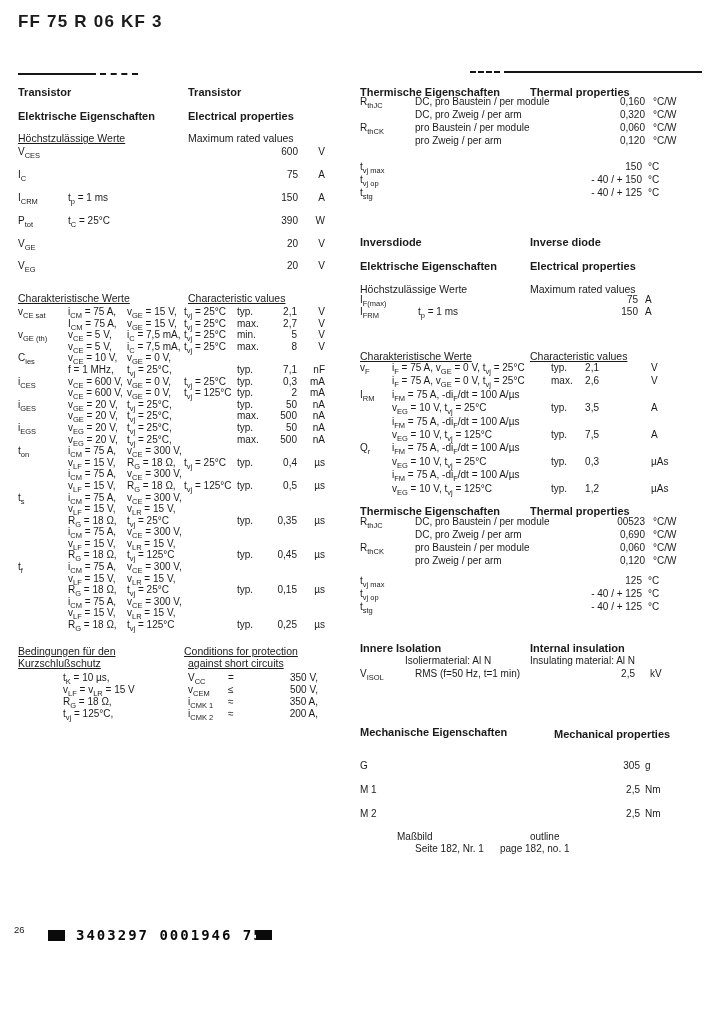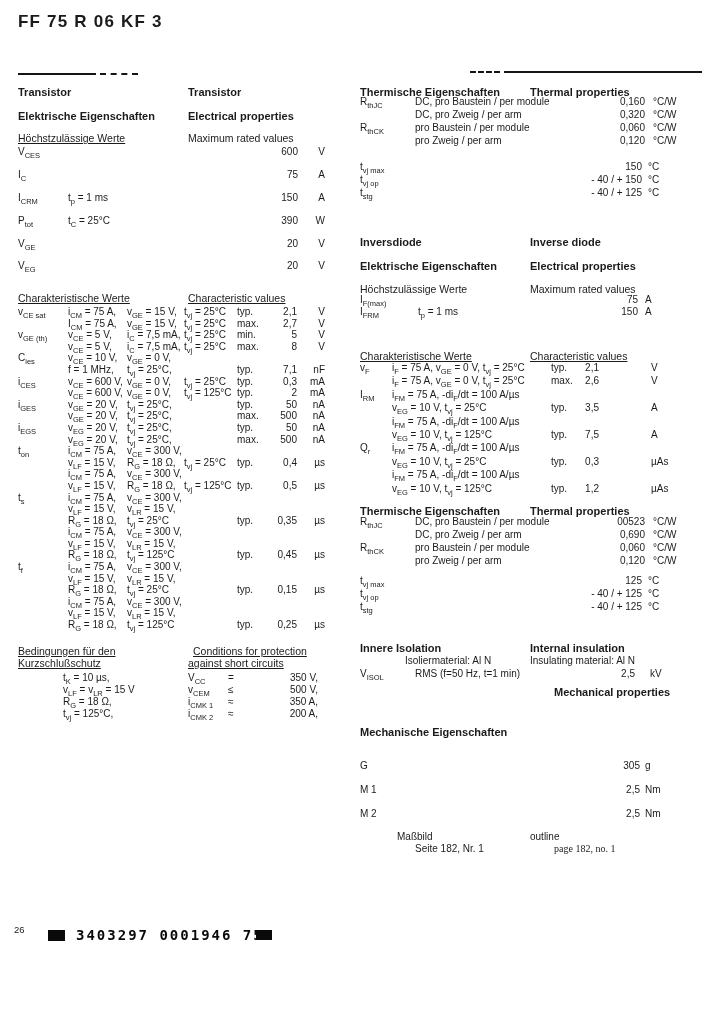--- a/index.html
+++ b/index.html
@@ -405,21 +405,21 @@
         <span class="cell">t<sub>vj</sub> = 125°C</span>
         <span class="cell"></span>
         <span class="cell">typ.</span>
         <span class="cell right">0,25</span>
         <span class="cell right">µs</span>
       </div>
     </div>
 
   <div class="abs t105 u" style="left:18px;top:645px;">Bedingungen für den</div>
   <div class="abs t105 u" style="left:18px;top:657px;">Kurzschlußschutz</div>
-  <div class="abs t105 u" style="left:193px;top:645px;text-align:center;">Conditions for protection</div>
+  <div class="abs t105 u" style="left:184px;top:645px;text-align:center;">Conditions for protection</div>
   <div class="abs t105 u" style="left:188px;top:657px;">against short circuits</div>
 
   <div id="sc-left-rows" class="abs t10" style="left:63px;top:672px;">
 
       <div>t<sub>K</sub>  = 10 µs,</div>
 
       <div>v<sub>LF</sub> = v<sub>LR</sub> = 15 V</div>
 
       <div>R<sub>G</sub> = 18 Ω,</div>
 
@@ -689,21 +689,21 @@
   <div class="abs t10" style="left:530px;top:655px;">Insulating material: Al N</div>
   <div id="insul-row" class="abs t10" style="left:360px;top:668px;width:320px;">
     <span class="cell">V<sub>ISOL</sub></span>
     <span class="cell">RMS (f=50 Hz, t=1 min)</span>
     <span class="cell right">2,5</span>
     <span class="cell"></span>
     <span class="cell">kV</span>
   </div>
 
   <div class="abs b" style="left:360px;top:726px;">Mechanische Eigenschaften</div>
-  <div class="abs b" style="left:530px;top:686px;padding-left:24px;">Mechanical properties</div>
+  <div class="abs b" style="left:530px;top:728px;padding-left:24px;">Mechanical properties</div>
 
   <div id="mech" class="abs t10" style="left:360px;top:760px;width:315px;">
 
       <div class="grid-row">
         <span class="cell">G</span>
         <span class="cell right">305</span>
         <span class="cell unit">g</span>
       </div>
 
       <div class="grid-row">
@@ -715,21 +715,21 @@
       <div class="grid-row">
         <span class="cell">M 2</span>
         <span class="cell right">2,5</span>
         <span class="cell unit">Nm</span>
       </div>
     </div>
 
   <div class="abs t10" style="left:397px;top:831px;">Maßbild</div>
   <div class="abs t10" style="left:415px;top:843px;">Seite 182, Nr. 1</div>
   <div class="abs t10" style="left:530px;top:831px;">outline</div>
-  <div class="abs t10" style="left:554px;top:843px;font-family:Liberation Serif, serif;">page 182, no. 1</div>
+  <div class="abs t10" style="left:500px;top:843px;">page 182, no. 1</div>
 
   <div class="pgnum" style="left:14px;top:924px;">26</div>
   <div class="blk" style="left:48px;top:930px;width:17px;height:11px;"></div>
   <div class="ocr" style="left:76px;top:927px;">3403297 0001946 75T</div>
   <div class="blk" style="left:256px;top:930px;width:16px;height:10px;"></div>
 
 
 </div>
 
 </body></html>

